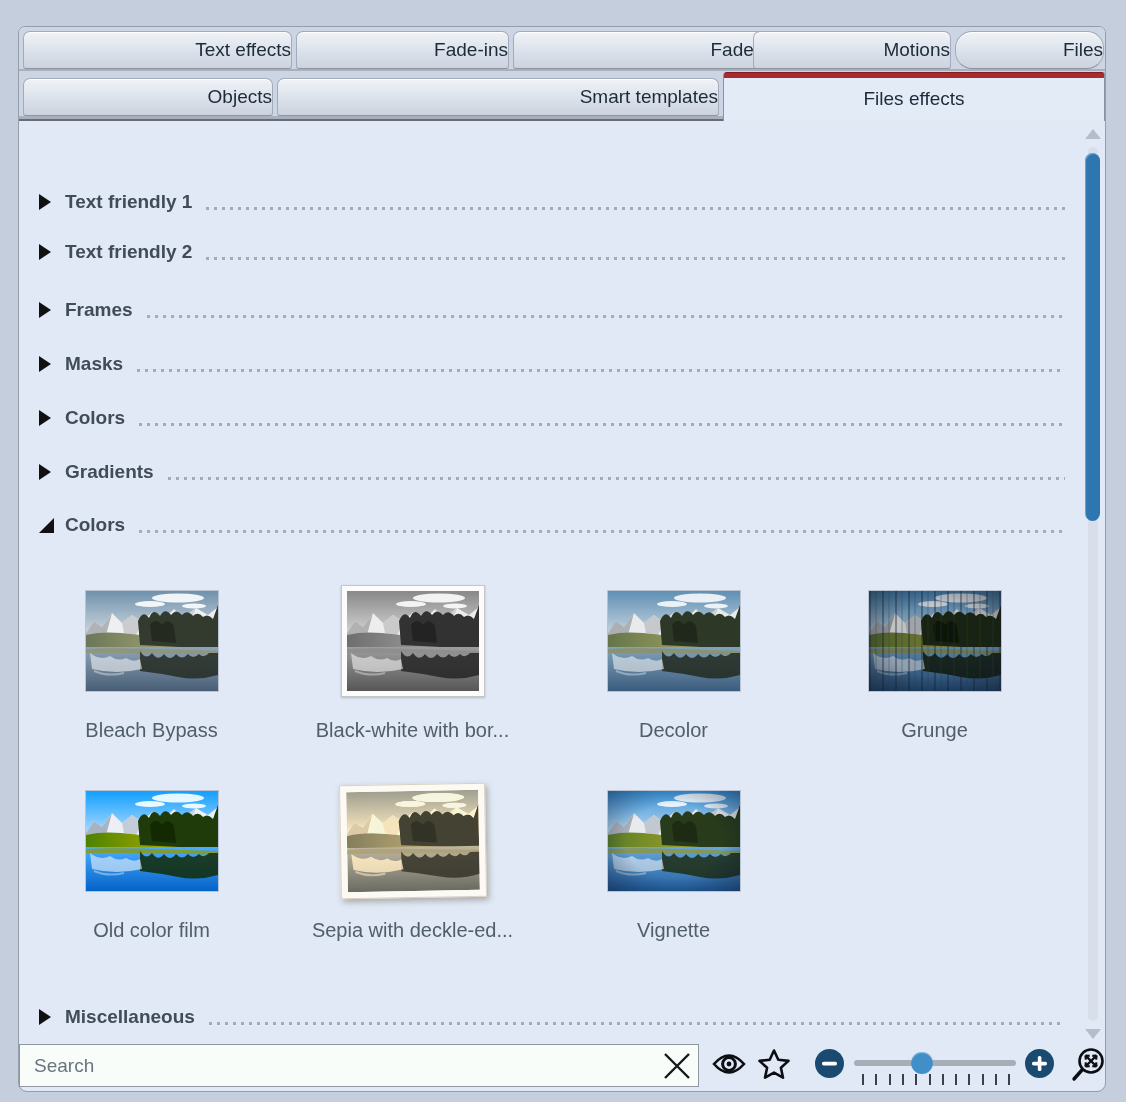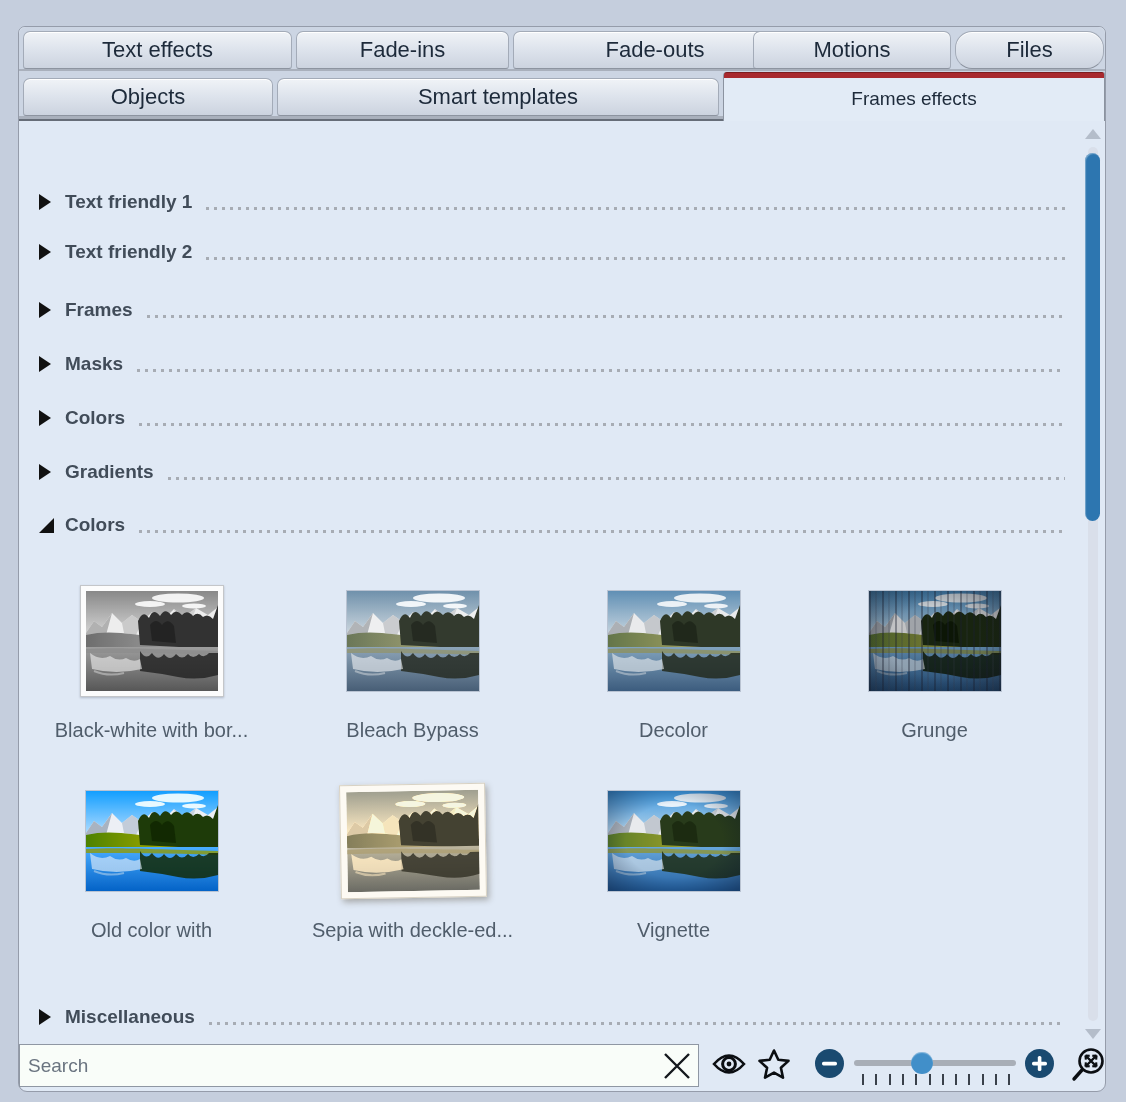--- a/index.html
+++ b/index.html
@@ -7,22 +7,22 @@
   body { background:#c5cedd; font-family:"Liberation Sans", sans-serif; position:relative; overflow:hidden; }
 
   .panel { position:absolute; left:18px; top:26px; width:1088px; height:1066px;
            background:#e0e9f5; border:1px solid #959caa; border-radius:7px 7px 9px 9px; }
   .header-strip { position:absolute; left:0; top:0; width:100%; height:94px; background:#ccd5e3;
                   border-radius:7px 7px 0 0; }
 
   
   .tab { position:absolute; height:38px; background:linear-gradient(180deg,#f0f3f7 0%,#dde3ec 50%,#ccd3df 100%);
          border:1px solid #a3abb8; border-bottom-color:#8d94a0; border-radius:7px 7px 3px 3px;
-         box-shadow:inset 0 1px 0 #ffffff; display:flex; align-items:center; justify-content:center;
-         font-size:22px; color:#1d2a3a; cursor:pointer; }
+         box-shadow:inset 0 1px 0 #ffffff; display:flex; align-items:center; justify-content:flex-end;
+         font-size:19px; color:#1d2a3a; cursor:pointer; }
   .row1 .tab { top:4px; }
   .row2 .tab { top:51px; }
   .strip1 { position:absolute; left:0; top:42px; width:1086px; height:2px; background:#a9b0bc; }
   .strip2 { position:absolute; left:0; top:89px; width:704px; height:3px; background:#a9b0bc; }
   .tabline { position:absolute; left:0; top:92px; width:705px; height:2px; background:#666d78; }
 
   .tab-active { position:absolute; left:704px; top:45px; width:382px; height:49px;
                 background:#e2ebf6; border-left:1px solid #8b93a0; border-right:1px solid #8b93a0;
                 border-radius:4px 2px 0 0; z-index:3; }
   .tab-active .redbar { height:6px; background:#a8292e; border-top:1px solid #7c1d20; border-radius:3px 2px 0 0; }
@@ -67,21 +67,21 @@
   .sb-up   { top:6px;    border-bottom:10px solid #b4bdca; }
   .sb-down { bottom:6px; border-top:10px solid #b4bdca; }
   .sb-track { position:absolute; left:7px; top:24px; width:10px; height:874px; background:#d9dfea; border-radius:5px; }
   .sb-thumb { position:absolute; left:4px; top:30px; width:15px; height:368px; background:#2d76b0;
               border-radius:8px; box-shadow:inset 1px 1px 1px rgba(255,255,255,.35); cursor:pointer; }
 
   
   .searchbox { position:absolute; left:0; top:1017px; width:680px; height:43px; background:#f9fdf9;
                border:1px solid #8f97a3; display:flex; align-items:center; }
   .searchbox input { flex:1; border:none; outline:none; background:transparent; font-size:19px;
-                     color:#1d4ed8; padding:0 8px; font-family:"Liberation Sans", sans-serif; }
+                     color:#1d4ed8; padding:0 14px; font-family:"Liberation Sans", sans-serif; }
   .searchbox input::placeholder { color:#6a7480; opacity:1; }
   .clear-x { width:42px; height:100%; display:flex; align-items:center; justify-content:center; cursor:pointer; }
 
   .tool { position:absolute; display:flex; align-items:center; justify-content:center; cursor:pointer; }
   .circle-btn { width:29px; height:29px; border-radius:50%; background:#1a4a70; color:#fff; }
   .slider { position:absolute; left:835px; top:1017px; width:162px; height:40px; }
   .slider .track { position:absolute; left:0; top:16px; width:162px; height:6px; background:#a8aeb7; border-radius:3px; }
   .slider .thumb { position:absolute; left:57px; top:8px; width:22px; height:22px; border-radius:50%;
                    background:#418fc9; box-shadow:inset 0 1px 1px rgba(255,255,255,.4); cursor:pointer; }
   .slider .ticks { position:absolute; left:8px; top:30px; width:148px; height:11px;
@@ -157,21 +157,21 @@
       </div>
     <div class="tab" style="left:258px; width:442px;">
         <span>Smart templates</span>
       </div>
   </div>
   <div class="strip2"></div>
   <div class="tabline"></div>
 
   <div class="tab-active">
     <div class="redbar"></div>
-    <div class="alabel">Frames effects</div>
+    <div class="alabel">Files effects</div>
   </div>
 
   <div class="cat" style="top:162px;">
     <span class="tri">
         <svg class="icon" width="12" height="16">
           <polygon points="0,0 12,8 0,16" fill="#111"></polygon>
         </svg>
       </span>
     <span class="label">Text friendly 1</span>
     <span class="leader"></span>
@@ -225,39 +225,39 @@
     <span class="tri">
         <svg class="icon" width="15" height="15">
           <polygon points="15,0 15,15 0,15" fill="#111"></polygon>
         </svg>
       </span>
     <span class="label">Colors</span>
     <span class="leader"></span>
   </div>
 
   <div class="grid-row" style="top:556px;">
+    <div class="cell v-bleach">
+      <div class="thumb-zone">
+          <div class="thumb frame-plain">
+            <svg class="art">
+              <use href="#landscape"></use>
+            </svg>
+          </div>
+        </div>
+      <div class="item-label">Bleach Bypass</div>
+    </div>
     <div class="cell v-bwb">
       <div class="thumb-zone">
           <div class="thumb frame-white">
             <svg class="art">
               <use href="#landscape"></use>
             </svg>
           </div>
         </div>
       <div class="item-label">Black-white with bor...</div>
-    </div>
-    <div class="cell v-bleach">
-      <div class="thumb-zone">
-          <div class="thumb frame-plain">
-            <svg class="art">
-              <use href="#landscape"></use>
-            </svg>
-          </div>
-        </div>
-      <div class="item-label">Bleach Bypass</div>
     </div>
     <div class="cell v-decolor">
       <div class="thumb-zone">
           <div class="thumb frame-plain">
             <svg class="art">
               <use href="#landscape"></use>
             </svg>
           </div>
         </div>
       <div class="item-label">Decolor</div>
@@ -276,21 +276,21 @@
 
   <div class="grid-row" style="top:756px;">
     <div class="cell v-old">
       <div class="thumb-zone">
           <div class="thumb frame-plain">
             <svg class="art">
               <use href="#landscape"></use>
             </svg>
           </div>
         </div>
-      <div class="item-label">Old color with</div>
+      <div class="item-label">Old color film</div>
     </div>
     <div class="cell v-sepia">
       <div class="thumb-zone">
           <div class="thumb frame-deckle">
             <svg class="art">
               <use href="#landscape"></use>
             </svg>
           </div>
         </div>
       <div class="item-label">Sepia with deckle-ed...</div>

